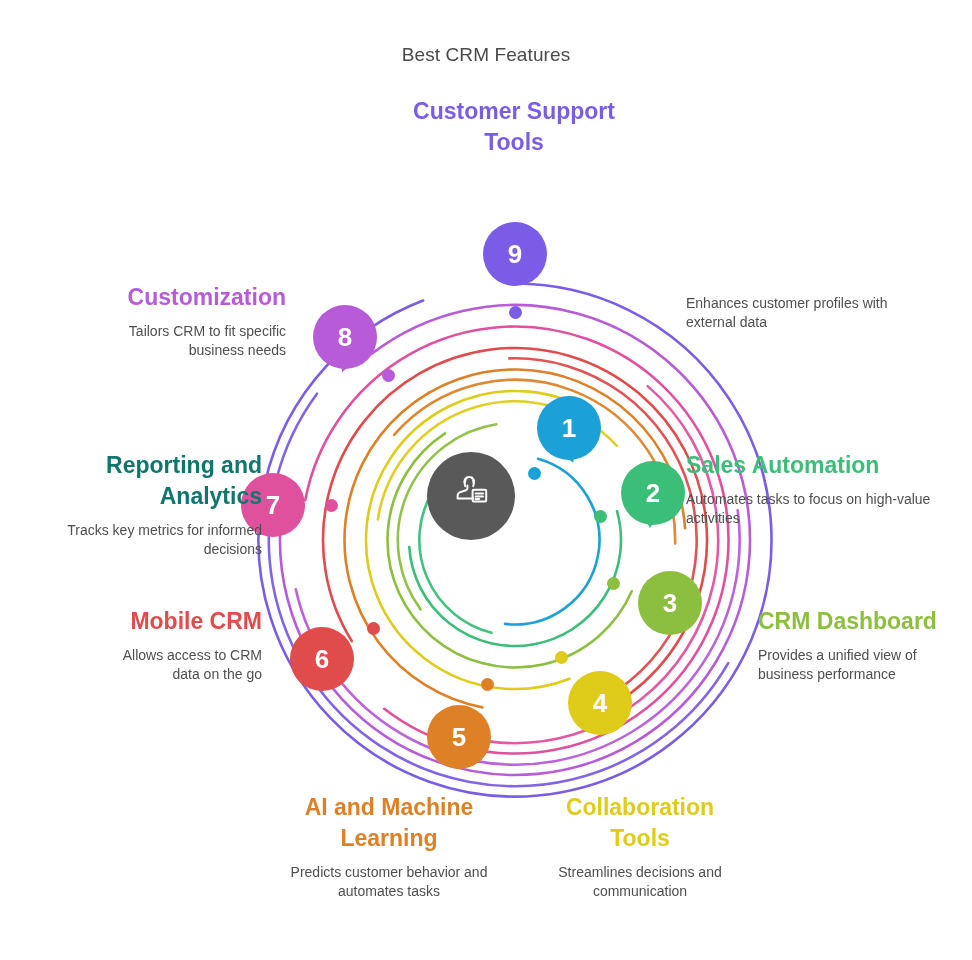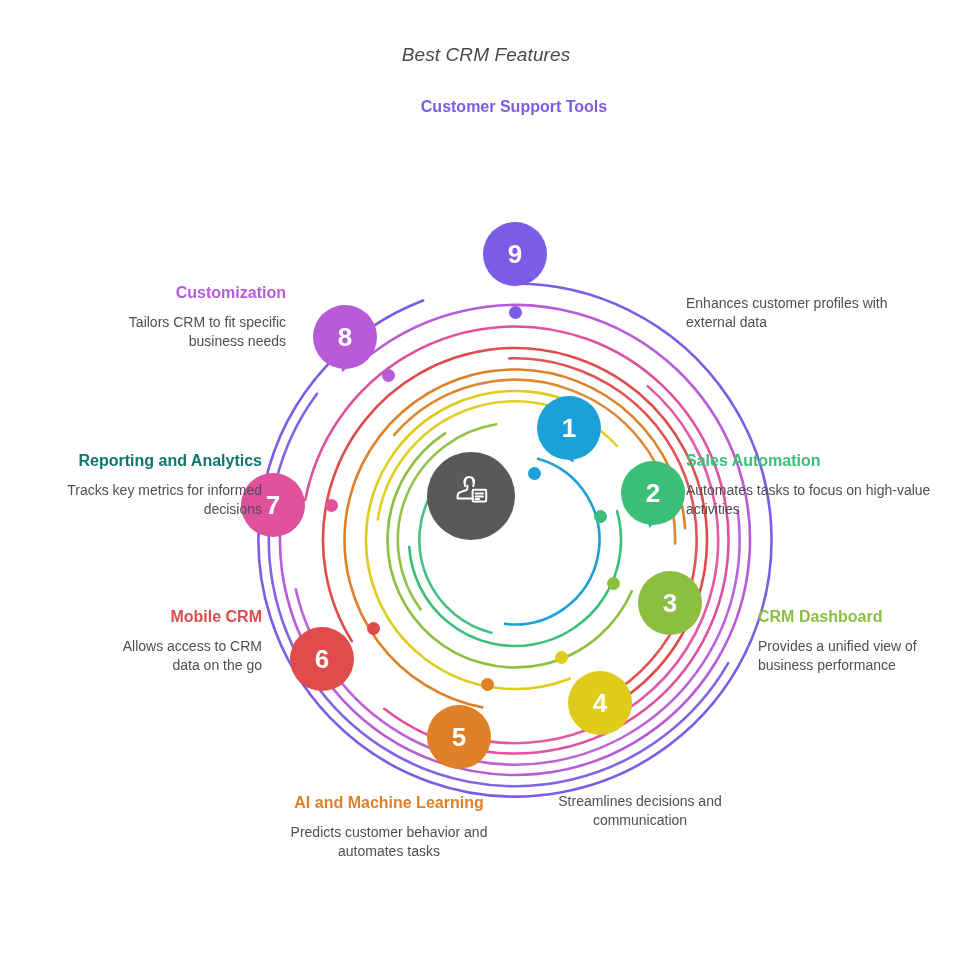--- a/index.html
+++ b/index.html
@@ -19,21 +19,20 @@
   #page-title {
     position: absolute;
     left: 0;
     top: 44px;
     width: 972px;
     text-align: center;
     font-size: 19px;
     color: #4a4a4a;
     font-weight: 400;
     letter-spacing: .1px;
-    font-style: italic;
   }
 
   
   #diagram-stage {
     position: absolute;
     left: 0;
     top: 0;
     width: 972px;
     height: 960px;
   }
@@ -100,21 +99,21 @@
     margin-left: -6.5px;
     margin-top: -6.5px;
     border-radius: 50%;
   }
 
   
   .label-block {
     position: absolute;
   }
   .label-title {
-    font-size: 16px;
+    font-size: 23px;
     font-weight: 700;
     line-height: 1.35;
     margin: 0 0 9px 0;
   }
   .label-desc {
     font-size: 14px;
     color: #4f4f4f;
     line-height: 1.38;
     margin: 0;
     font-weight: 400;
@@ -233,20 +232,21 @@
     </div>
     <div class="label-block ta-left" style="left: 686px; top: 450px; width: 250px;">
       <div class="label-title" style="color: rgb(59, 190, 120);">Sales Automation</div>
       <div class="label-desc">Automates tasks to focus on high-value activities</div>
     </div>
     <div class="label-block ta-left" style="left: 758px; top: 606px; width: 210px;">
       <div class="label-title" style="color: rgb(140, 191, 63);">CRM Dashboard</div>
       <div class="label-desc">Provides a unified view of business performance</div>
     </div>
     <div class="label-block ta-center" style="left: 540px; top: 792px; width: 200px;">
+      <div class="label-title" style="color: rgb(223, 203, 26);">Collaboration Tools</div>
       <div class="label-desc">Streamlines decisions and communication</div>
     </div>
     <div class="label-block ta-center" style="left: 288px; top: 792px; width: 202px;">
       <div class="label-title" style="color: rgb(222, 129, 38);">AI and Machine Learning</div>
       <div class="label-desc">Predicts customer behavior and automates tasks</div>
     </div>
     <div class="label-block ta-right" style="left: 102px; top: 606px; width: 160px;">
       <div class="label-title" style="color: rgb(224, 75, 75);">Mobile CRM</div>
       <div class="label-desc">Allows access to CRM data on the go</div>
     </div>

